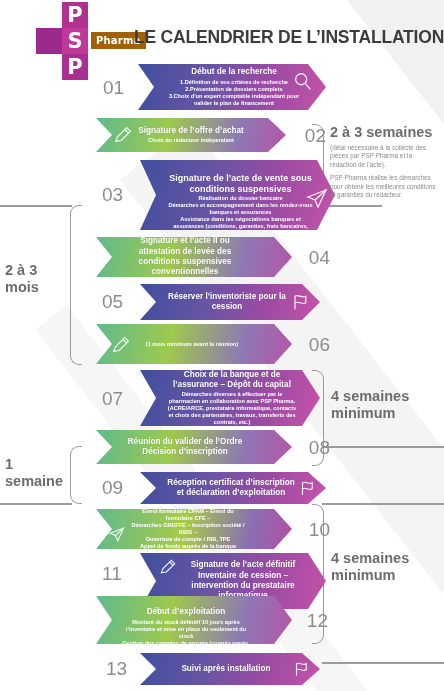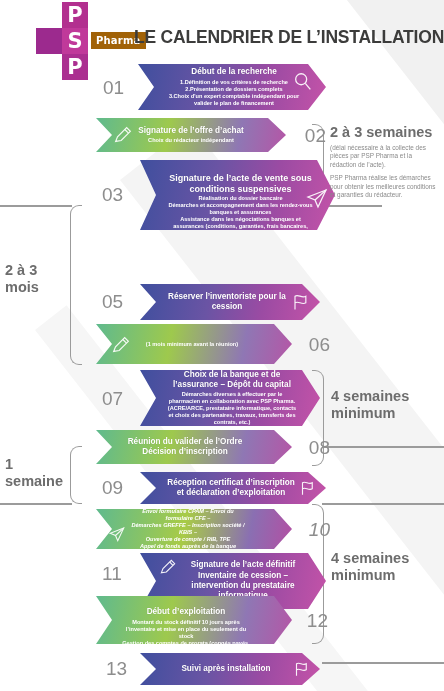--- a/index.html
+++ b/index.html
@@ -259,20 +259,28 @@
     </div>
     <div class="num" style="left:-38px; top:24px;">03</div>
     <div class="ico" style="right:6px; top:26px;">
       <svg width="24" height="24" viewBox="0 0 24 24" fill="none" stroke="#ffffff" stroke-width="1.3">
         <path d="M21 4 L3 11 L10 14 L13 21 Z"></path>
           <line x1="10" y1="14" x2="21" y2="4"></line>
       </svg>
     </div>
   </div>
 
+  <div class="step even" style="left:96px; top:237px; width:196px; height:40px;">
+    <div class="arrow" style="width:196px;">
+      <div class="inner" style="padding-left:24px; padding-right:42px;">
+        <div class="heading">Signature et l’acte II ou attestation de levée des conditions suspensives conventionnelles</div>
+      </div>
+    </div>
+    <div class="num" style="right:-38px; top:10px;">04</div>
+  </div>
 
   <div class="step odd" style="left:140px; top:284px; width:180px; height:36px;">
     <div class="arrow" style="width:180px;">
       <div class="inner" style="padding-left:26px; padding-right:32px;">
         <div class="heading">Réserver l’inventoriste pour la cession</div>
       </div>
     </div>
     <div class="num" style="left:-38px; top:7px;">05</div>
     <div class="ico" style="right:10px; top:8px;">
       <svg width="20" height="20" viewBox="0 0 24 24" fill="none" stroke="#ffffff" stroke-width="1.4">
@@ -327,21 +335,21 @@
       </div>
     </div>
     <div class="num" style="left:-38px; top:5px;">09</div>
     <div class="ico" style="right:10px; top:7px;">
       <svg width="18" height="18" viewBox="0 0 24 24" fill="none" stroke="#ffffff" stroke-width="1.5">
         <path d="M6 21 L6 5 C10 2 14 8 19 5 L19 13 C14 16 10 10 6 13"></path>
       </svg>
     </div>
   </div>
 
-  <div class="step even2" style="left:96px; top:509px; width:196px; height:40px;font-style:italic;">
+  <div class="step even2" style="left:96px; top:509px; width:196px; height:40px;">
     <div class="arrow" style="width:196px;">
       <div class="inner" style="padding-left:32px; padding-right:44px;">
         <div class="sub" style="margin-top:0;">
           <p>Envoi formulaire CPAM – Envoi du formulaire CFE –</p>
           <p>Démarches GREFFE – Inscription société / KBIS –</p>
           <p>Ouverture de compte / RIB, TPE</p>
           <p>Appel de fonds auprès de la banque</p>
         </div>
       </div>
     </div>

